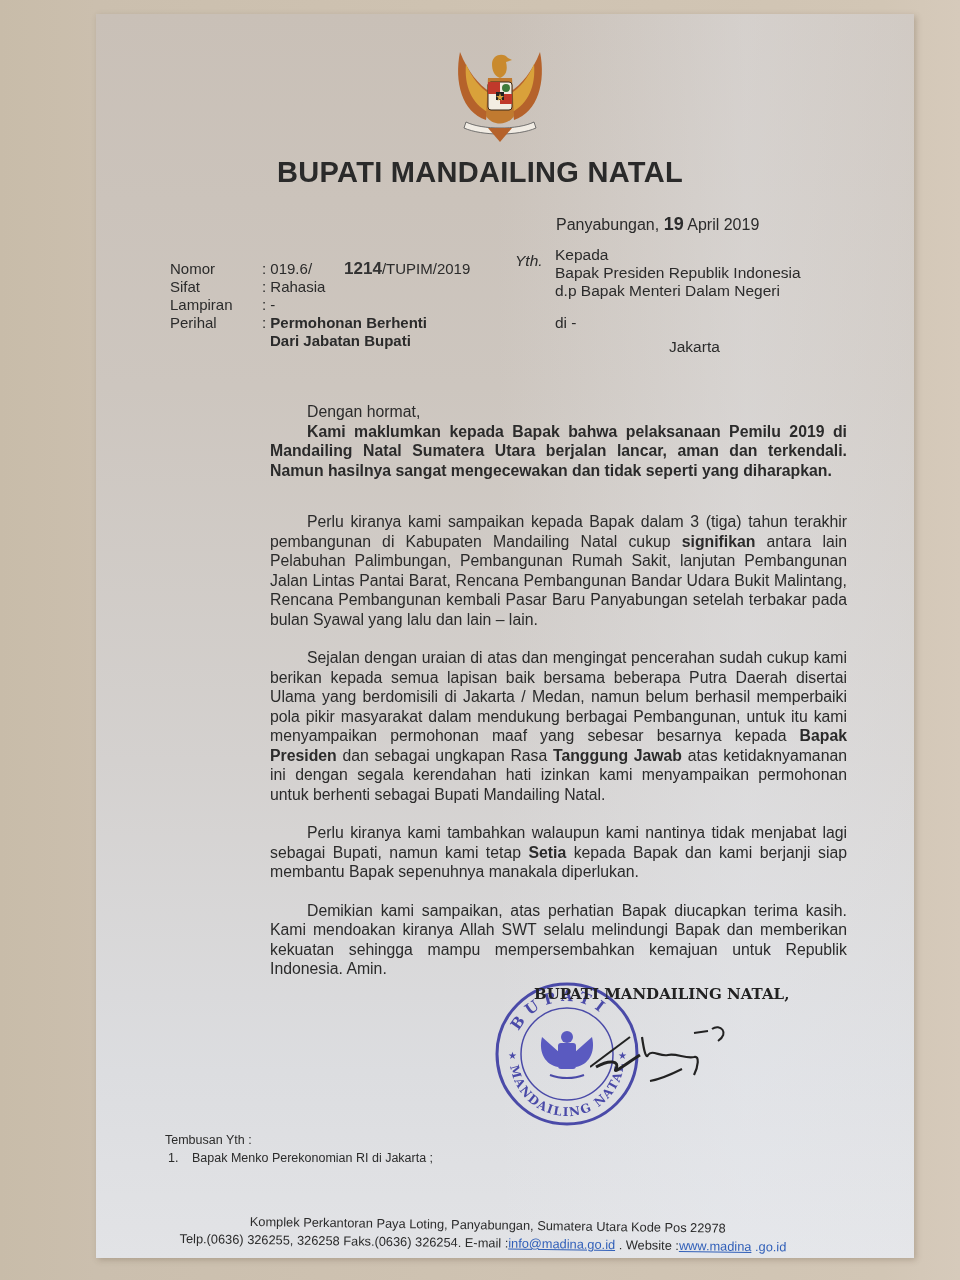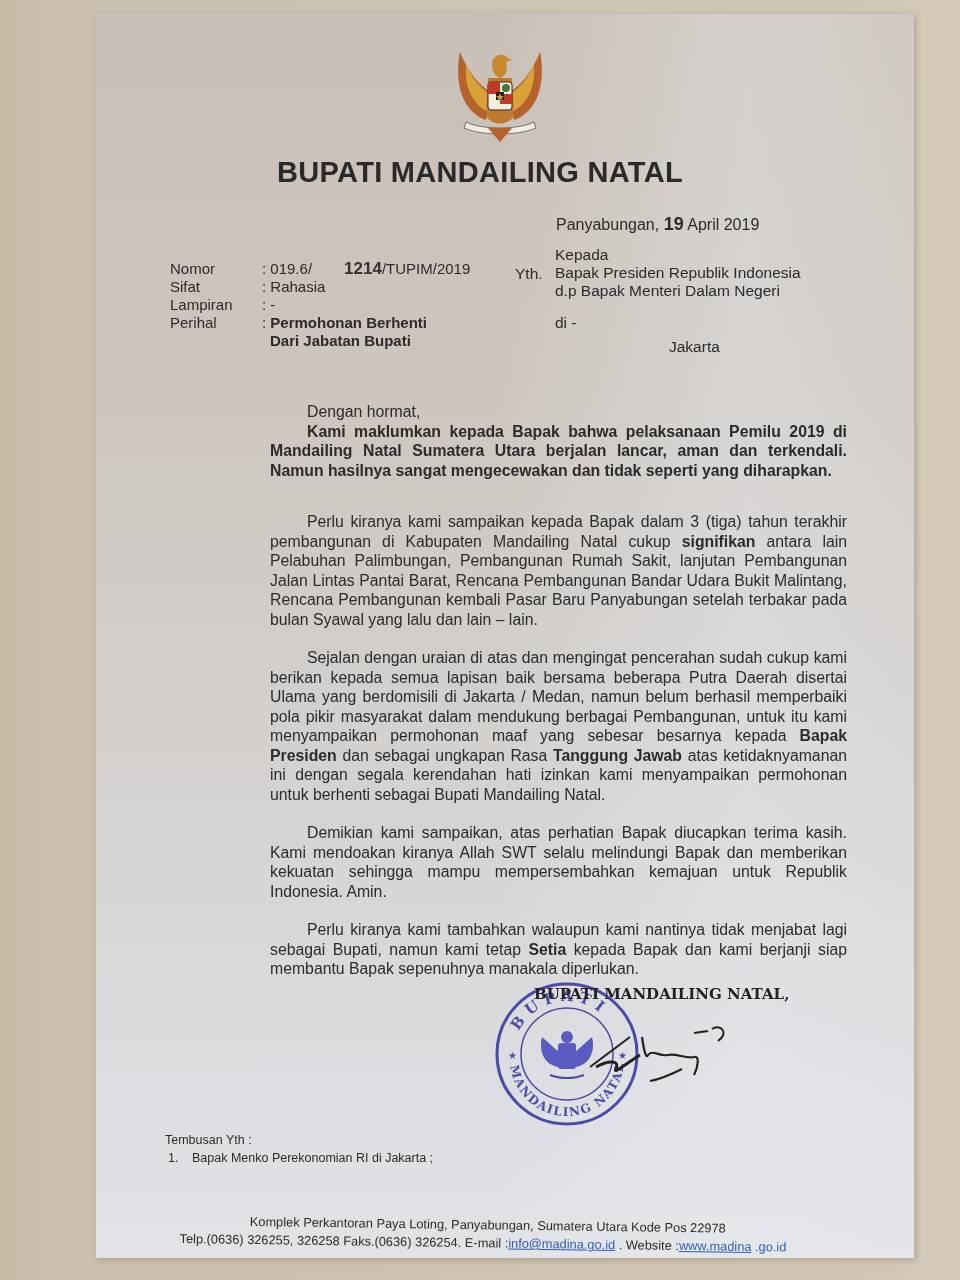--- a/index.html
+++ b/index.html
@@ -30,21 +30,21 @@
     }
     .date-line { left: 556px; top: 214px; font-size: 16px; }
     .date-line .day { font-weight: bold; font-size: 18px; }
     .meta { left: 170px; top: 260px; font-size: 15px; line-height: 18px; }
     .meta-row { display: flex; }
     .meta-label { width: 92px; }
     .meta-value { padding-left: 0; }
     .meta-value.bold { font-weight: bold; }
     .meta-value .hand { font-weight: bold; font-size: 17px; color: #333; margin-left: 32px; }
     .addr { left: 515px; top: 246px; font-size: 15.5px; line-height: 18px; }
-    .addr .yth { position: absolute; left: 0; top: 19px; }
+    .addr .yth { position: absolute; left: 0; top: 6px; font-style: italic; }
     .addr .lines { margin-left: 40px; }
     .addr .city { margin-left: 114px; margin-top: 6px; }
     .body-text {
       left: 270px; top: 402px; width: 577px;
       font-size: 15.8px; line-height: 19.5px; text-align: justify;
     }
     .para { margin-bottom: 19px; text-indent: 37px; }
     .para.first { text-indent: 37px; margin-bottom: 32px; font-weight: bold; }
     .greeting { margin-left: 37px; }
     .para b { font-weight: bold; }
@@ -126,22 +126,22 @@
     <div style="margin-top:14px">di -</div>
     <div class="city">Jakarta</div>
   </div>
 </div>
 
 <div class="abs body-text">
   <div class="greeting">Dengan hormat,</div>
   <p class="para first">Kami maklumkan kepada Bapak bahwa pelaksanaan Pemilu 2019 di Mandailing Natal Sumatera Utara berjalan lancar, aman dan terkendali. Namun hasilnya sangat mengecewakan dan tidak seperti yang diharapkan.</p>
   <p class="para"><span>Perlu kiranya kami sampaikan kepada Bapak dalam 3 (tiga) tahun terakhir pembangunan di Kabupaten Mandailing Natal cukup </span><b>signifikan</b><span> antara lain Pelabuhan Palimbungan, Pembangunan Rumah Sakit, lanjutan Pembangunan Jalan Lintas Pantai Barat, Rencana Pembangunan Bandar Udara Bukit Malintang, Rencana Pembangunan kembali Pasar Baru Panyabungan setelah terbakar pada bulan Syawal yang lalu dan lain – lain.</span></p>
   <p class="para"><span>Sejalan dengan uraian di atas dan mengingat pencerahan sudah cukup kami berikan kepada semua lapisan baik bersama beberapa Putra Daerah disertai Ulama yang berdomisili di Jakarta / Medan, namun belum berhasil memperbaiki pola pikir masyarakat dalam mendukung berbagai Pembangunan, untuk itu kami menyampaikan permohonan maaf yang sebesar besarnya kepada </span><b>Bapak Presiden</b><span> dan sebagai ungkapan Rasa </span><b>Tanggung Jawab</b><span> atas ketidaknyamanan ini dengan segala kerendahan hati izinkan kami menyampaikan permohonan untuk berhenti sebagai Bupati Mandailing Natal.</span></p>
+  <p class="para"><span>Perlu kiranya kami tambahkan walaupun kami nantinya tidak menjabat lagi sebagai Bupati, namun kami tetap </span><b>Setia</b><span> kepada Bapak dan kami berjanji siap membantu Bapak sepenuhnya manakala diperlukan.</span></p>
   <p class="para">Demikian kami sampaikan, atas perhatian Bapak diucapkan terima kasih. Kami mendoakan kiranya Allah SWT selalu melindungi  Bapak dan memberikan kekuatan sehingga mampu mempersembahkan kemajuan untuk Republik Indonesia. Amin.</p>
-  <p class="para"><span>Perlu kiranya kami tambahkan walaupun kami nantinya tidak menjabat lagi sebagai Bupati, namun kami tetap </span><b>Setia</b><span> kepada Bapak dan kami berjanji siap membantu Bapak sepenuhnya manakala diperlukan.</span></p>
 </div>
 
 <div class="abs sign-block">
   <div class="stamp">
     <svg viewBox="0 0 150 150" width="150" height="150">
       <circle cx="75" cy="75" r="70" fill="none" stroke="#4a4aa8" stroke-width="3"></circle>
       <circle cx="75" cy="75" r="46" fill="none" stroke="#4a4aa8" stroke-width="1.5"></circle>
       <defs>
         <path id="arcTop" d="M22 75 A53 53 0 0 1 128 75"></path>
         <path id="arcBot" d="M18 80 A57 57 0 0 0 132 80"></path>

